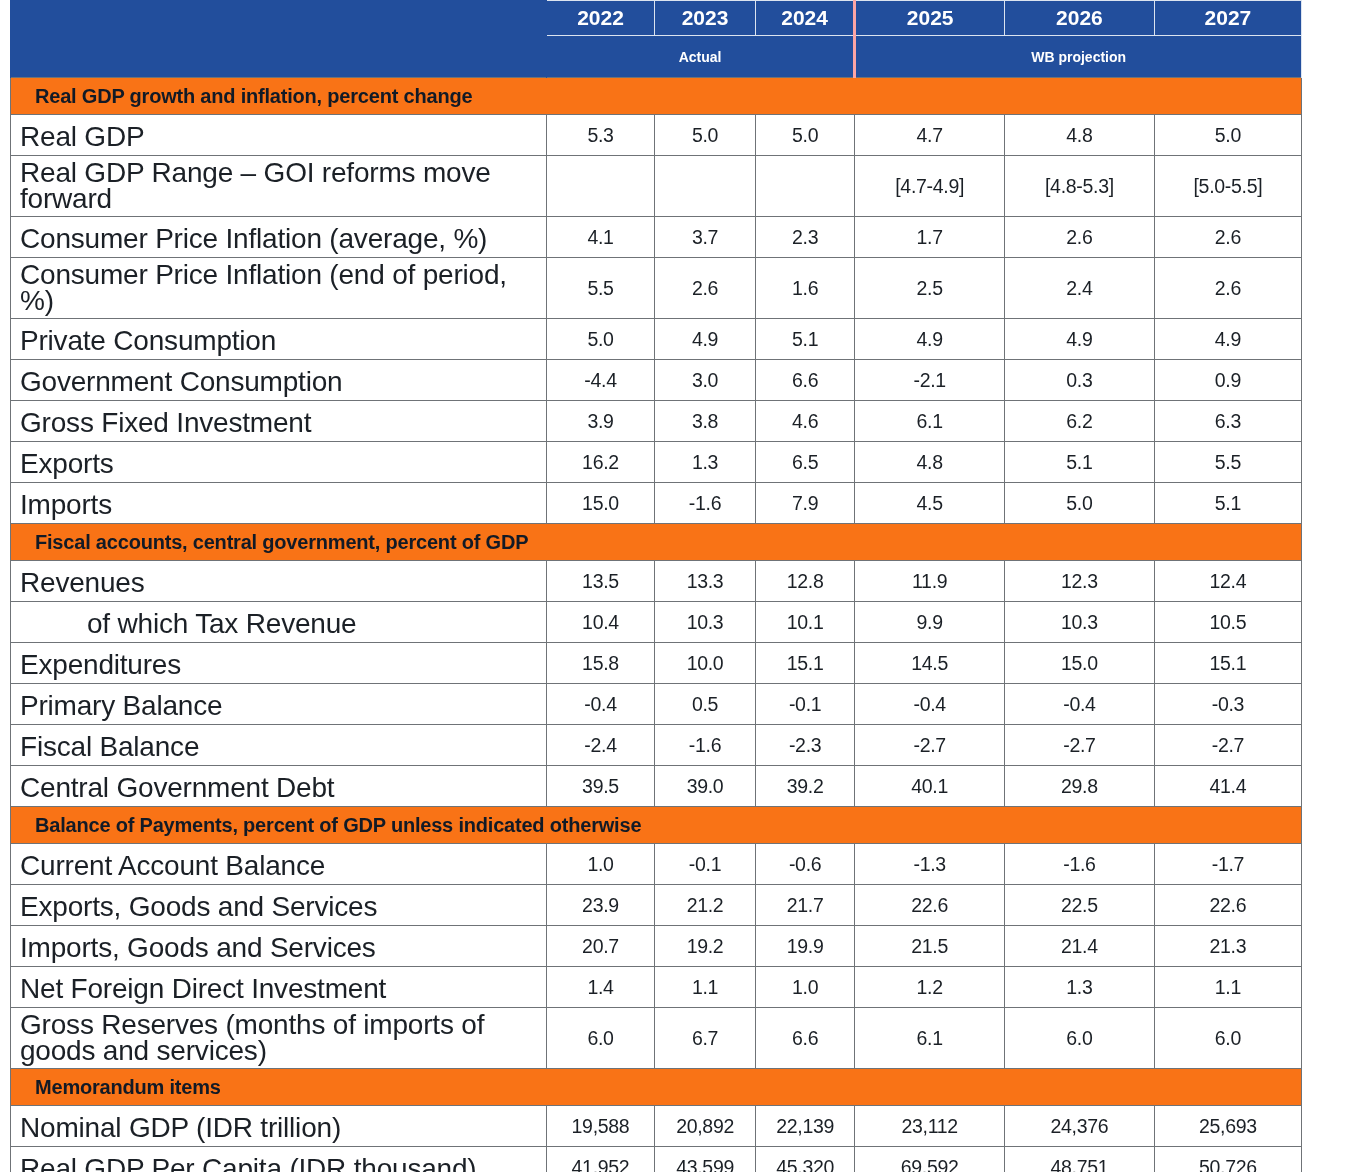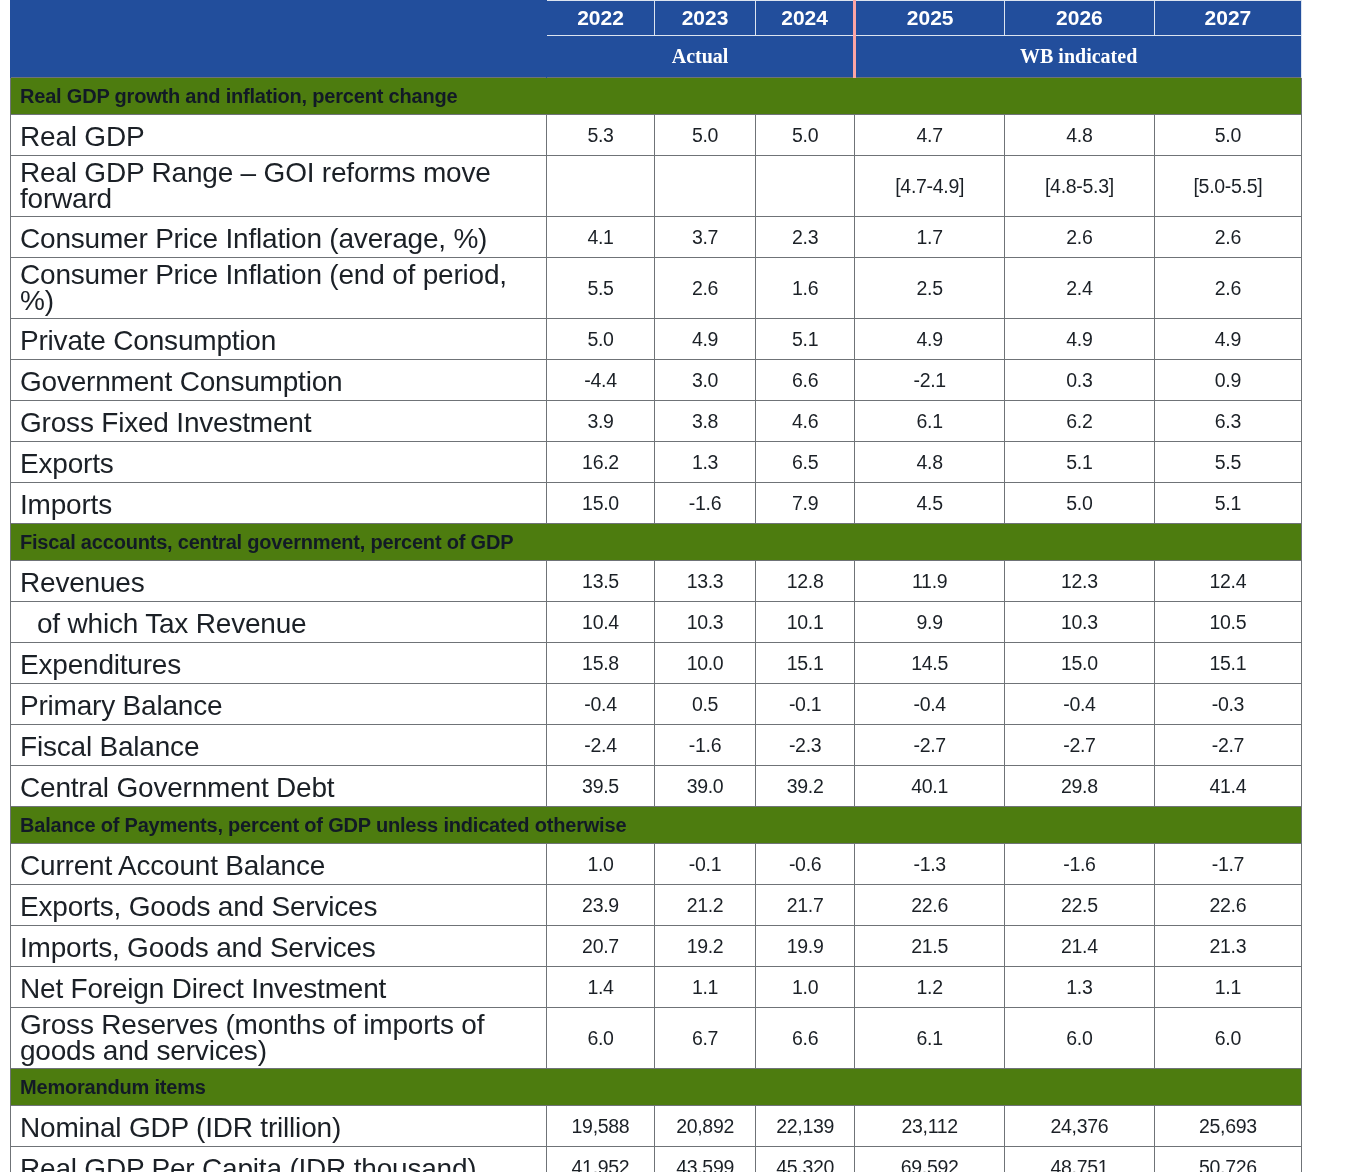--- a/index.html
+++ b/index.html
@@ -31,52 +31,52 @@
   }
   
   thead th {
     background: #224E9C;
     color: #ffffff;
     font-weight: bold;
     border: 1px solid #DCE4F0;
     padding: 0;
   }
   thead tr.year-row th { height: 34px; font-size: 21px; }
-  thead tr.group-row th { height: 41px; font-size: 20px; font-family: Liberation Serif, serif; }
+  thead tr.group-row th { height: 41px; font-size: 14px; }
   thead th.corner-cell { border: 1px solid #224E9C; border-bottom: 0; }
   thead th.proj-split { border-left: 3px solid #fca5a5; }
   thead tr th { border-bottom-width: 0; } 
   
   tbody td {
     border: 1px solid #6F7377;
     color: #1B2026;
     padding: 0;
   }
   tbody td.section-heading {
-    background: #4d7c0f;
+    background: #f97316;
     font-weight: bold;
     font-size: 20px;
     height: 36px;
-    padding-left: 9px;
+    padding-left: 24px;
     color: #121A26;
     letter-spacing: -0.2px;
   }
   tbody tr.data-row { height: 39px; }
   td.cell-label {
     font-size: 28px;
     padding: 4px 6px 4px 9px;
     letter-spacing: -0.2px;
   }
   td.cell-label span {
     display: inline-block;
     max-width: 515px;
     line-height: 26px;
     vertical-align: middle;
   }
-  td.cell-label.indent { padding-left: 26px; }
+  td.cell-label.indent { padding-left: 76px; }
   td.cell-value {
     text-align: center;
     font-size: 19.5px;
     letter-spacing: -0.3px;
   }
 </style>
 </head>
 <body>
 
 <div class="page">
@@ -97,21 +97,21 @@
         <th class="corner-cell" rowspan="2"></th>
         <th>2022</th>
         <th>2023</th>
         <th>2024</th>
         <th class="proj-split">2025</th>
         <th>2026</th>
         <th>2027</th>
       </tr>
       <tr class="group-row">
         <th colspan="3">Actual</th>
-        <th colspan="3" class="proj-split">WB indicated</th>
+        <th colspan="3" class="proj-split">WB projection</th>
       </tr>
     </thead>
     <tbody>
         <tr>
           <td colspan="7" class="section-heading">Real GDP growth and inflation, percent change</td>
         </tr>
         <tr class="data-row">
           <td class="cell-label"><span>Real GDP</span></td>
           <td class="cell-value">5.3</td>
           <td class="cell-value">5.0</td>

